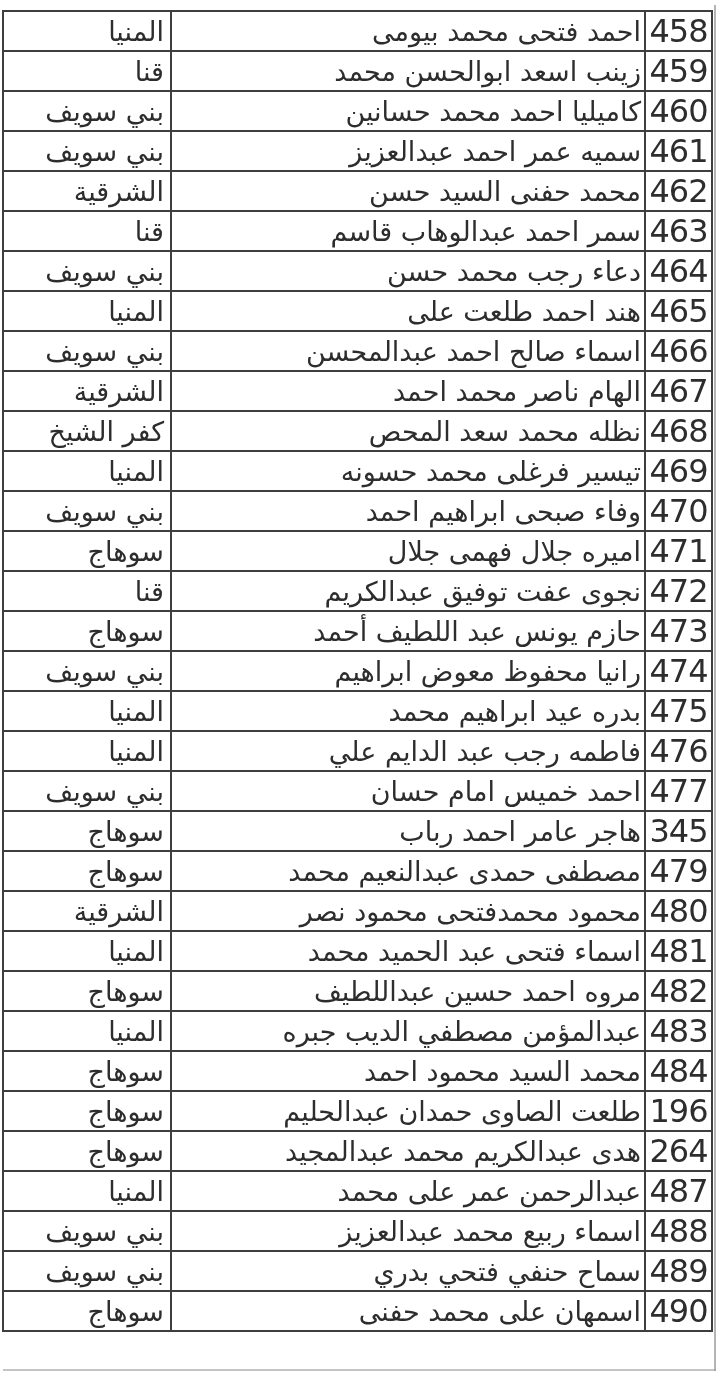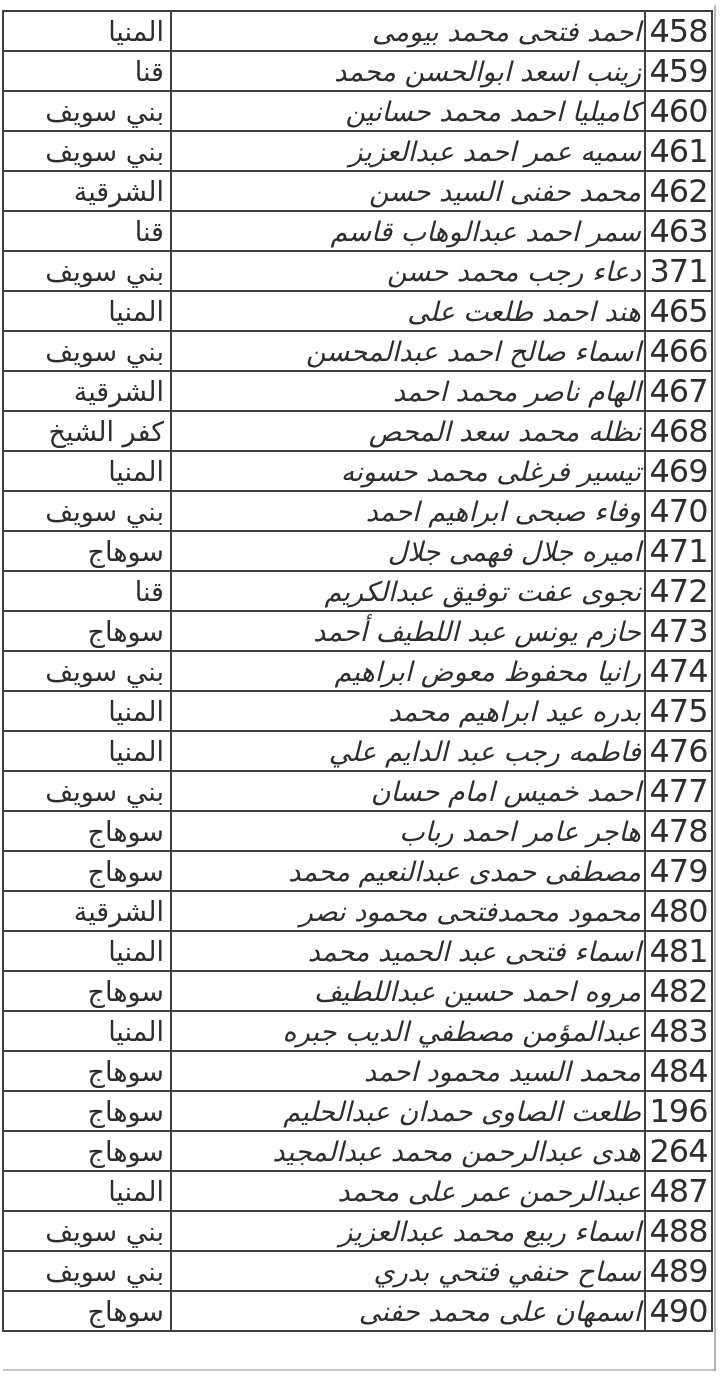--- a/index.html
+++ b/index.html
@@ -45,21 +45,20 @@
     direction: ltr;
     text-align: center;
     font-size: 32px;
     padding: 0 2px 0 2px;
     letter-spacing: -1px;
   }
   td.name {
     text-align: right;
     font-size: 27px;
     padding: 0 3px 0 6px;
-    font-style: italic;
   }
   td.gov {
     text-align: right;
     font-size: 27px;
     padding: 0 6px 0 4px;
   }
 
   .edge-v {
     position: absolute;
     left: 714px; top: 5px;
@@ -111,21 +110,21 @@
     <td class="num">462</td>
     <td class="name">محمد حفنى السيد حسن</td>
     <td class="gov">الشرقية</td>
   </tr>
           <tr>
     <td class="num">463</td>
     <td class="name">سمر احمد عبدالوهاب قاسم</td>
     <td class="gov">قنا</td>
   </tr>
           <tr>
-    <td class="num">371</td>
+    <td class="num">464</td>
     <td class="name">دعاء رجب محمد حسن</td>
     <td class="gov">بني سويف</td>
   </tr>
           <tr>
     <td class="num">465</td>
     <td class="name">هند احمد طلعت على</td>
     <td class="gov">المنيا</td>
   </tr>
           <tr>
     <td class="num">466</td>
@@ -181,21 +180,21 @@
     <td class="num">476</td>
     <td class="name">فاطمه رجب عبد الدايم علي</td>
     <td class="gov">المنيا</td>
   </tr>
           <tr>
     <td class="num">477</td>
     <td class="name">احمد خميس امام حسان</td>
     <td class="gov">بني سويف</td>
   </tr>
           <tr>
-    <td class="num">478</td>
+    <td class="num">345</td>
     <td class="name">هاجر عامر احمد رباب</td>
     <td class="gov">سوهاج</td>
   </tr>
           <tr>
     <td class="num">479</td>
     <td class="name">مصطفى حمدى عبدالنعيم محمد</td>
     <td class="gov">سوهاج</td>
   </tr>
           <tr>
     <td class="num">480</td>
@@ -222,21 +221,21 @@
     <td class="name">محمد السيد محمود احمد</td>
     <td class="gov">سوهاج</td>
   </tr>
           <tr>
     <td class="num">196</td>
     <td class="name">طلعت الصاوى حمدان عبدالحليم</td>
     <td class="gov">سوهاج</td>
   </tr>
           <tr>
     <td class="num">264</td>
-    <td class="name">هدى عبدالرحمن محمد عبدالمجيد</td>
+    <td class="name">هدى عبدالكريم محمد عبدالمجيد</td>
     <td class="gov">سوهاج</td>
   </tr>
           <tr>
     <td class="num">487</td>
     <td class="name">عبدالرحمن عمر على محمد</td>
     <td class="gov">المنيا</td>
   </tr>
           <tr>
     <td class="num">488</td>
     <td class="name">اسماء ربيع محمد عبدالعزيز</td>

